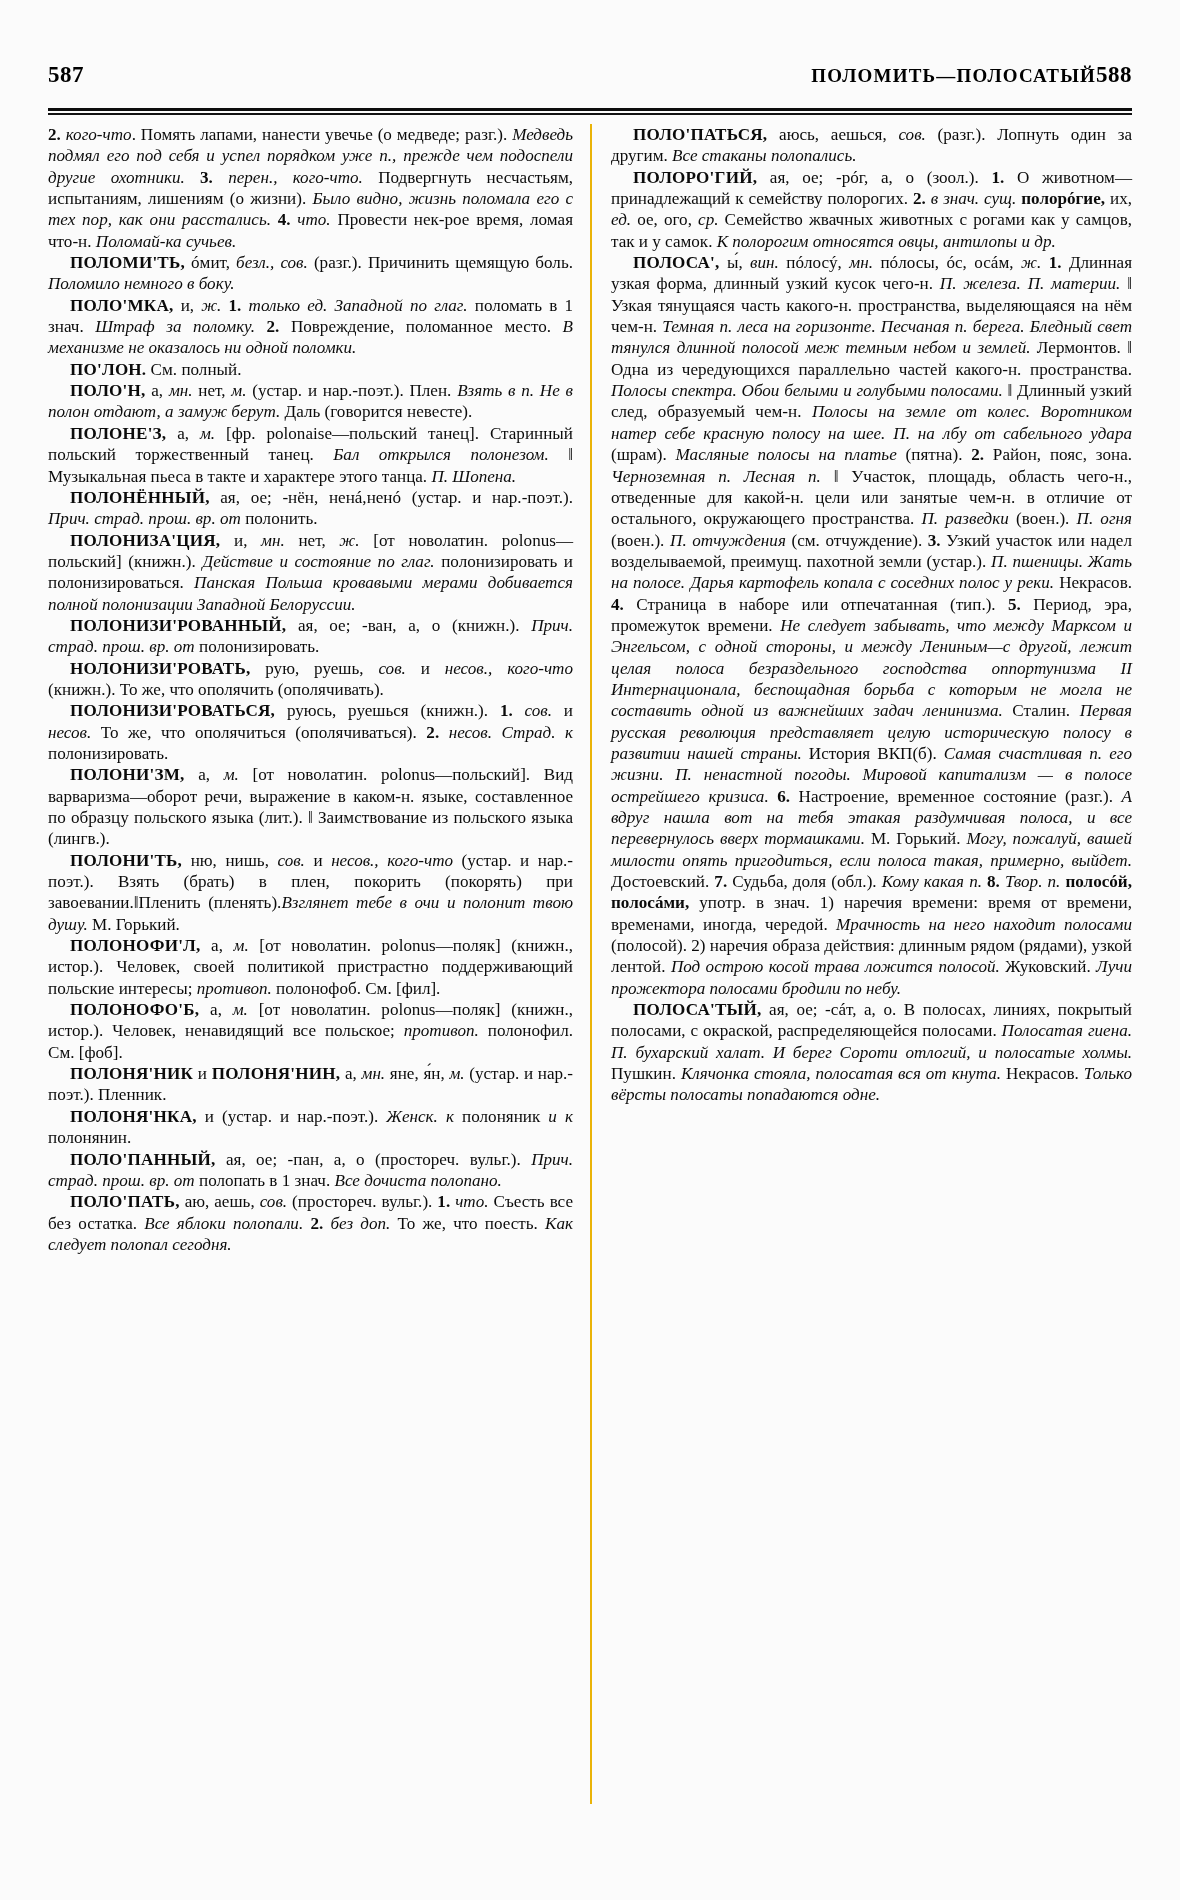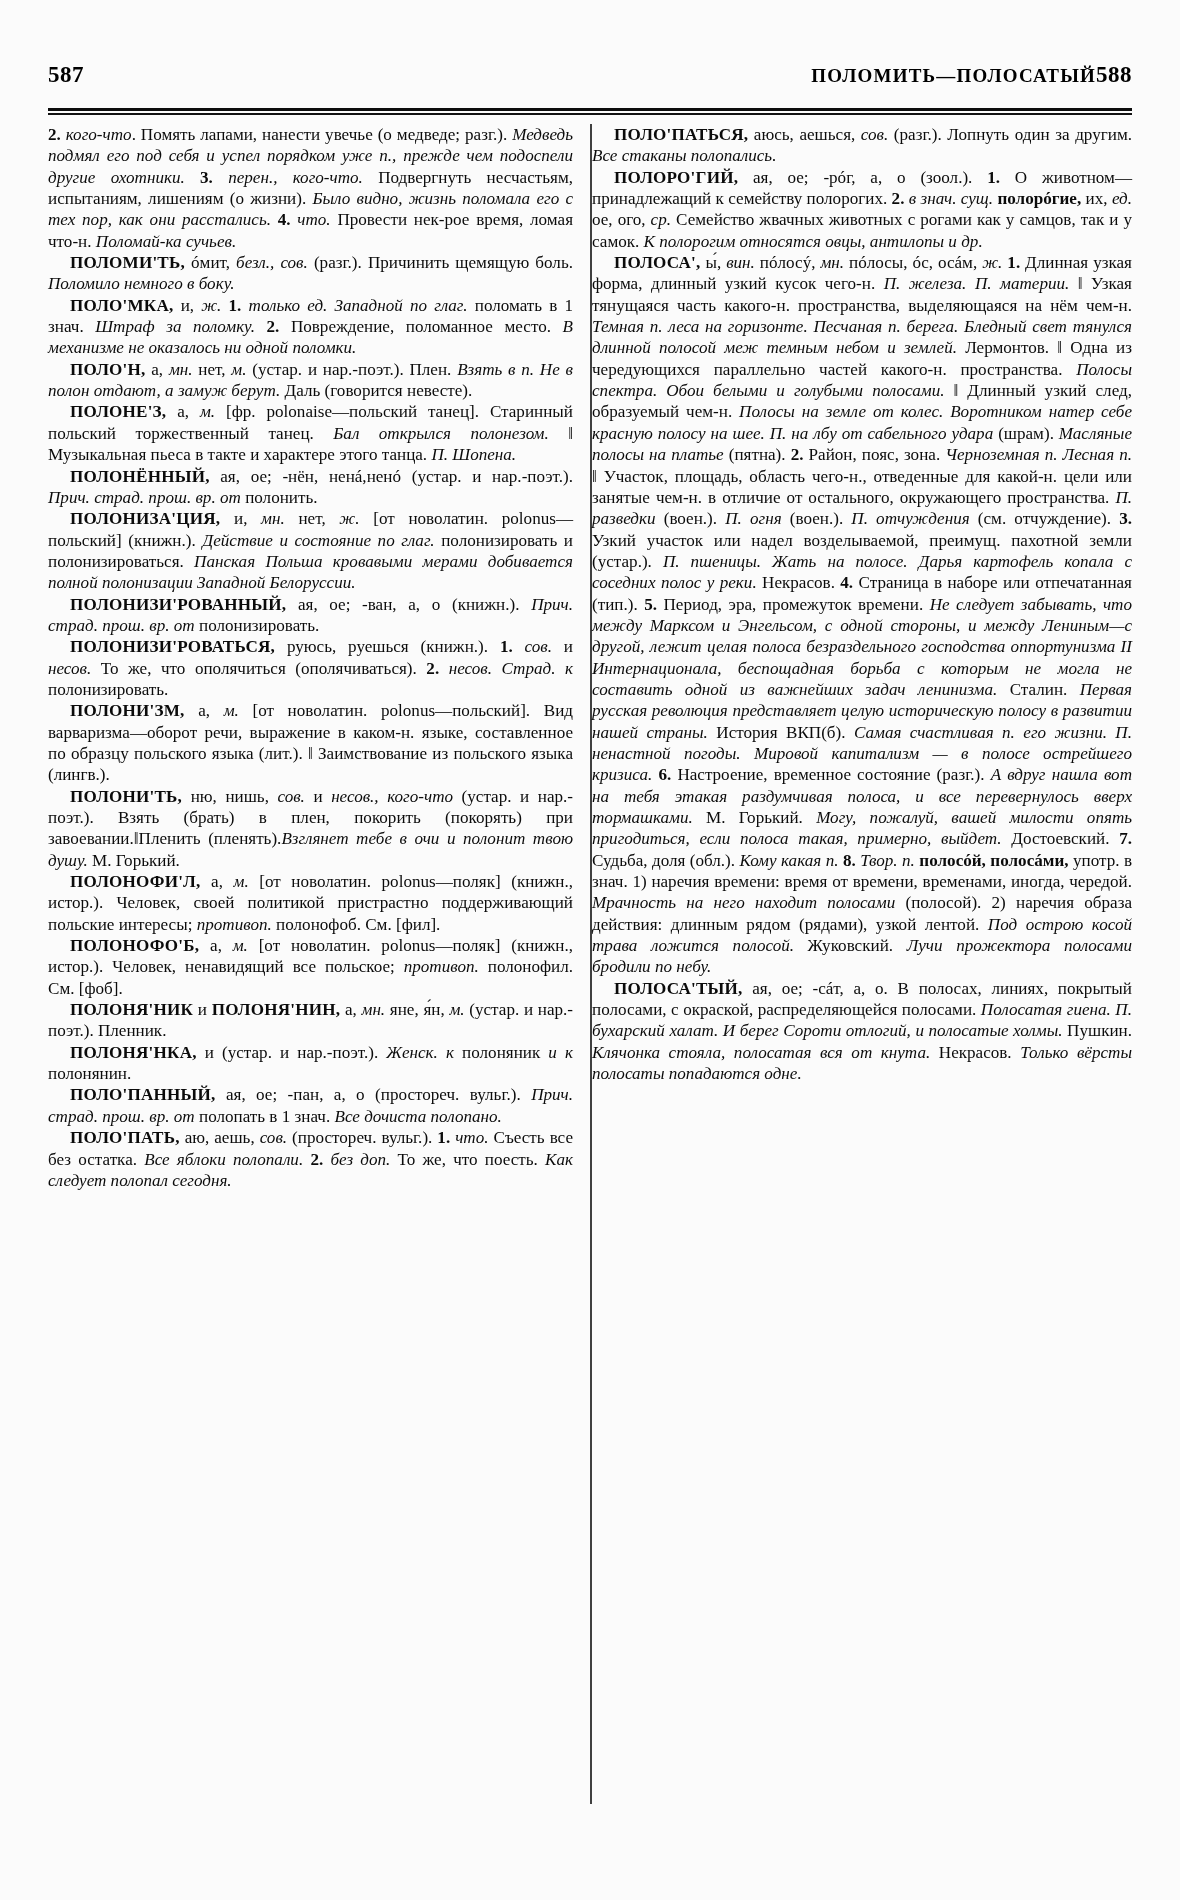--- a/index.html
+++ b/index.html
@@ -73,21 +73,22 @@
     width: 50%;
     box-sizing: border-box;
     font-size: 17.1px;
     line-height: 21.35px;
     text-align: justify;
     text-justify: inter-word;
     hyphens: none;
   }
   .col-left  { padding-right: 17px; }
   .col-right {
-    border-left: 2px solid #404040;
+    padding-left: 19px;
+    border-left: 2px solid #eab308;
   }
   .entry {
     margin: 0;
     text-indent: 22px;
   }
   .entry.cont { text-indent: 0; }
   .hw {
     font-weight: bold;
     letter-spacing: 0.2px;
   }
@@ -110,25 +111,27 @@
     <div class="rule-thick"></div>
     <div class="rule-gap"></div>
     <div class="rule-thin"></div>
   </div>
 
   <div class="columns">
     <div class="col col-left" id="column-left">
         <p class="entry cont"><span class="bd">2.</span> <span class="it">кого-что</span>. Помять лапами, нанести увечье (о медведе; разг.). <span class="it">Медведь подмял его под себя и успел порядком уже п., прежде чем подоспели другие охотники.</span> <span class="bd">3.</span> <span class="it">перен., кого-что.</span> Подвергнуть несчастьям, испытаниям, лишениям (о жизни). <span class="it">Было видно, жизнь поломала его с тех пор, как они расстались.</span> <span class="bd">4.</span> <span class="it">что.</span> Провести нек-рое время, ломая что-н. <span class="it">Поломай-ка сучьев.</span></p>
         <p class="entry"><span class="hw">ПОЛОМИ'ТЬ,</span> óмит, <span class="it">безл., сов.</span> (разг.). Причинить щемящую боль. <span class="it">Поломило немного в боку.</span></p>
         <p class="entry"><span class="hw">ПОЛО'МКА,</span> и, <span class="it">ж.</span> <span class="bd">1.</span> <span class="it">только ед. Западной по глаг.</span> поломать в 1 знач. <span class="it">Штраф за поломку.</span> <span class="bd">2.</span> Повреждение, поломанное место. <span class="it">В механизме не оказалось ни одной поломки.</span></p>
+        <p class="entry"><span class="hw">ПО'ЛОН.</span> См. полный.</p>
         <p class="entry"><span class="hw">ПОЛО'Н,</span> а, <span class="it">мн.</span> нет, <span class="it">м.</span> (устар. и нар.-поэт.). Плен. <span class="it">Взять в п. Не в полон отдают, а замуж берут.</span> Даль (говорится невесте).</p>
         <p class="entry"><span class="hw">ПОЛОНЕ'З,</span> а, <span class="it">м.</span> [фр. polonaise—польский танец]. Старинный польский торжественный танец. <span class="it">Бал открылся полонезом.</span> ‖ Музыкальная пьеса в такте и характере этого танца. <span class="it">П. Шопена.</span></p>
         <p class="entry"><span class="hw">ПОЛОНЁННЫЙ,</span> ая, ое; -нён, ненá,ненó (устар. и нар.-поэт.). <span class="it">Прич. страд. прош. вр. от</span> полонить.</p>
         <p class="entry"><span class="hw">ПОЛОНИЗА'ЦИЯ,</span> и, <span class="it">мн.</span> нет, <span class="it">ж.</span> [от новолатин. polonus—польский] (книжн.). <span class="it">Действие и состояние по глаг.</span> полонизировать и полонизироваться. <span class="it">Панская Польша кровавыми мерами добивается полной полонизации Западной Белоруссии.</span></p>
         <p class="entry"><span class="hw">ПОЛОНИЗИ'РОВАННЫЙ,</span> ая, ое; -ван, а, о (книжн.). <span class="it">Прич. страд. прош. вр. от</span> полонизировать.</p>
+        <p class="entry"><span class="hw">НОЛОНИЗИ'РОВАТЬ,</span> рую, руешь, <span class="it">сов.</span> и <span class="it">несов., кого-что</span> (книжн.). То же, что ополячить (ополячивать).</p>
         <p class="entry"><span class="hw">ПОЛОНИЗИ'РОВАТЬСЯ,</span> руюсь, руешься (книжн.). <span class="bd">1.</span> <span class="it">сов.</span> и <span class="it">несов.</span> То же, что ополячиться (ополячиваться). <span class="bd">2.</span> <span class="it">несов. Страд. к</span> полонизировать.</p>
         <p class="entry"><span class="hw">ПОЛОНИ'ЗМ,</span> а, <span class="it">м.</span> [от новолатин. polonus—польский]. Вид варваризма—оборот речи, выражение в каком-н. языке, составленное по образцу польского языка (лит.). ‖ Заимствование из польского языка (лингв.).</p>
         <p class="entry"><span class="hw">ПОЛОНИ'ТЬ,</span> ню, нишь, <span class="it">сов.</span> и <span class="it">несов., кого-что</span> (устар. и нар.-поэт.). Взять (брать) в плен, покорить (покорять) при завоевании.‖Пленить (пленять).<span class="it">Взглянет тебе в очи и полонит твою душу.</span> М. Горький.</p>
         <p class="entry"><span class="hw">ПОЛОНОФИ'Л,</span> а, <span class="it">м.</span> [от новолатин. polonus—поляк] (книжн., истор.). Человек, своей политикой пристрастно поддерживающий польские интересы; <span class="it">противоп.</span> полонофоб. См. [фил].</p>
         <p class="entry"><span class="hw">ПОЛОНОФО'Б,</span> а, <span class="it">м.</span> [от новолатин. polonus—поляк] (книжн., истор.). Человек, ненавидящий все польское; <span class="it">противоп.</span> полонофил. См. [фоб].</p>
         <p class="entry"><span class="hw">ПОЛОНЯ'НИК</span> и <span class="hw">ПОЛОНЯ'НИН,</span> а, <span class="it">мн.</span> яне, я́н, <span class="it">м.</span> (устар. и нар.-поэт.). Пленник.</p>
         <p class="entry"><span class="hw">ПОЛОНЯ'НКА,</span> и (устар. и нар.-поэт.). <span class="it">Женск. к</span> полоняник <span class="it">и к</span> полонянин.</p>
         <p class="entry"><span class="hw">ПОЛО'ПАННЫЙ,</span> ая, ое; -пан, а, о (простореч. вульг.). <span class="it">Прич. страд. прош. вр. от</span> полопать в 1 знач. <span class="it">Все дочиста полопано.</span></p>
         <p class="entry"><span class="hw">ПОЛО'ПАТЬ,</span> аю, аешь, <span class="it">сов.</span> (простореч. вульг.). <span class="bd">1.</span> <span class="it">что.</span> Съесть все без остатка. <span class="it">Все яблоки полопали.</span> <span class="bd">2.</span> <span class="it">без доп.</span> То же, что поесть. <span class="it">Как следует полопал сегодня.</span></p>
       </div>

